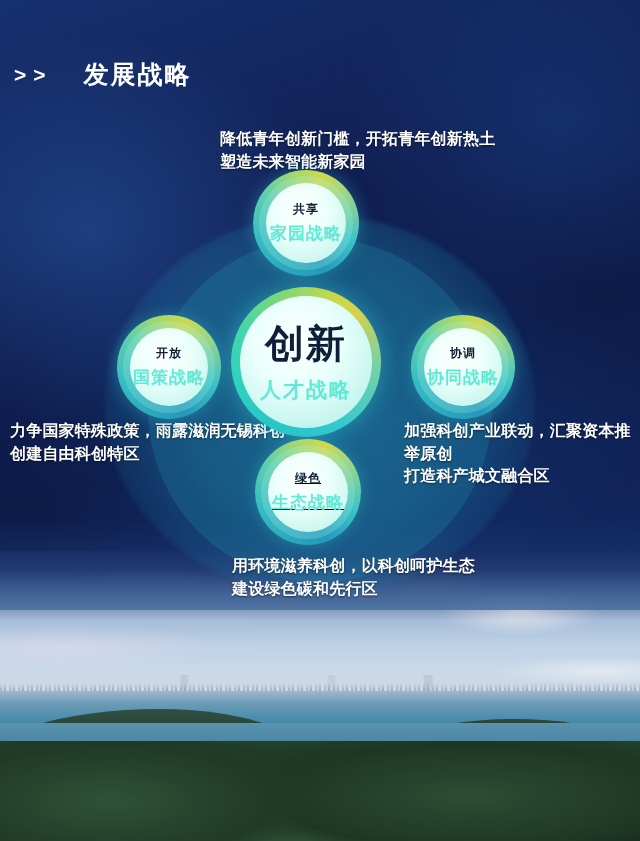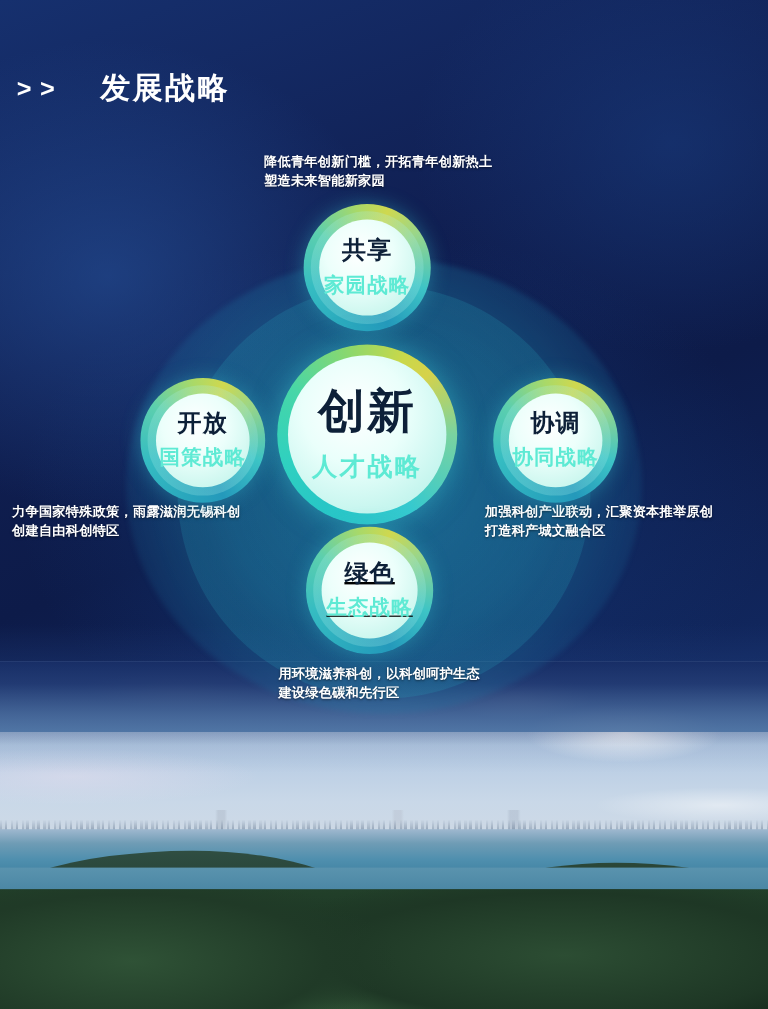--- a/index.html
+++ b/index.html
@@ -297,28 +297,28 @@
   .node-sm .mid {
     position: absolute;
     inset: 6px;
     border-radius: 50%;
     background: radial-gradient(circle at 50% 50%, rgba(255,255,255,.14) 0%, rgba(150,235,230,.30) 100%);
   }
   .node-sm .inner {
     inset: 13px;
     background: radial-gradient(circle at 42% 34%, #ffffff 0%, #ecfffb 40%, #cdf7ef 75%, #b8f1e8 100%);
   }
-  .node-sm .l1 { font-size: 20px; letter-spacing: 1px; }
+  .node-sm .l1 { font-size: 12px; letter-spacing: 1px; }
   .node-sm .l2 { font-size: 17px; letter-spacing: 1px; margin-top: 7px; }
 
   
   .anno {
     position: absolute;
     color: #ffffff;
-    font-size: 11px;
+    font-size: 16px;
     font-weight: 700;
     line-height: 1.42;
     letter-spacing: .2px;
     text-shadow: 0 1px 2px rgba(0,0,0,.55);
     white-space: pre-line;
   }
   #anno-top    { left: 220px; top: 128px; }
   #anno-right  { left: 337px; top: 268px; }
   #anno-left   { left: 10px;  top: 420px; }
   #anno-br     { left: 404px; top: 420px; }

